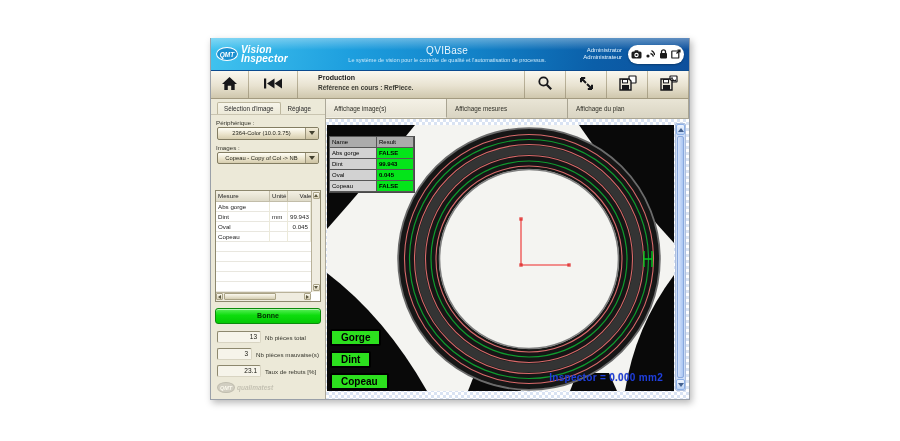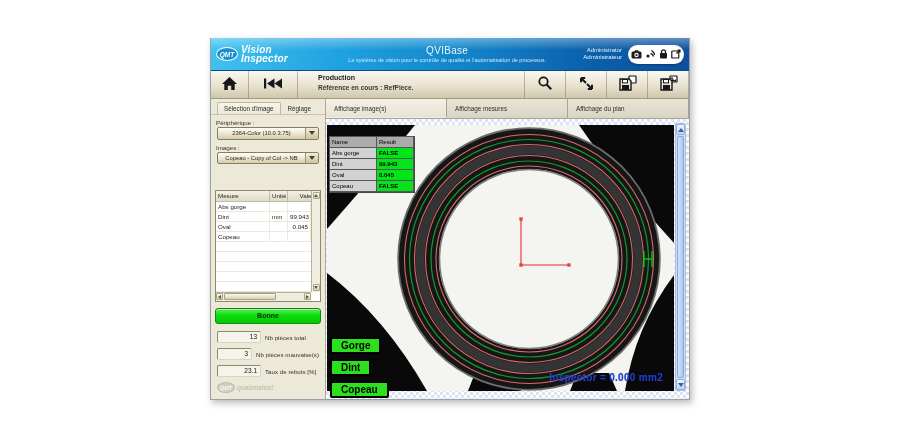--- a/index.html
+++ b/index.html
@@ -109,21 +109,21 @@
   .part-img { position:absolute; left:1px; top:6px; width:347px; height:266px; display:block; }
 
   .overlay-table { position:absolute; left:3px; top:17px; border:1px solid #4a4a4a; font-size:6px; color:#000; }
   .ot-row { display:flex; }
   .ot-row > div { border:1px solid #565656; margin:-1px 0 0 -1px; padding:1px 2px; height:12px; line-height:9px; overflow:hidden; white-space:nowrap; }
   .ot-name { width:48px; background:#d2d2d2; }
   .ot-res  { width:38px; font-weight:bold; }
   .ot-head > div { background:#ababab; font-weight:normal; }
   .ot-green { background:#04e41a; }
 
-  .g-labels { position:absolute; left:4px; top:218px; }
+  .g-labels { position:absolute; left:4px; top:210px; }
   .g-label { display:table; background:#2ce01e; border:2px solid #000; border-radius:2px; color:#000;
     font-size:10px; font-weight:bold; text-align:center; padding:0 9px; line-height:13px; margin-bottom:5px; cursor:pointer; }
 
   .annotation { position:absolute; right:26px; bottom:16px; font-size:10px; font-weight:bold; color:#1f3fd9;
     letter-spacing:.3px; text-shadow:0 0 1px rgba(10,20,90,.45); }
 
   .vscroll { position:absolute; right:3px; top:4px; bottom:8px; width:11px; background:#cdddf6; border:1px solid #aebfdd;
     border-radius:2px; display:flex; flex-direction:column; }
   .vs-btn { height:11px; flex:0 0 11px; background:linear-gradient(180deg,#f0f6ff,#bcd3f5); border:1px solid #8cb0e8;
     border-radius:2px; display:flex; align-items:center; justify-content:center; }

